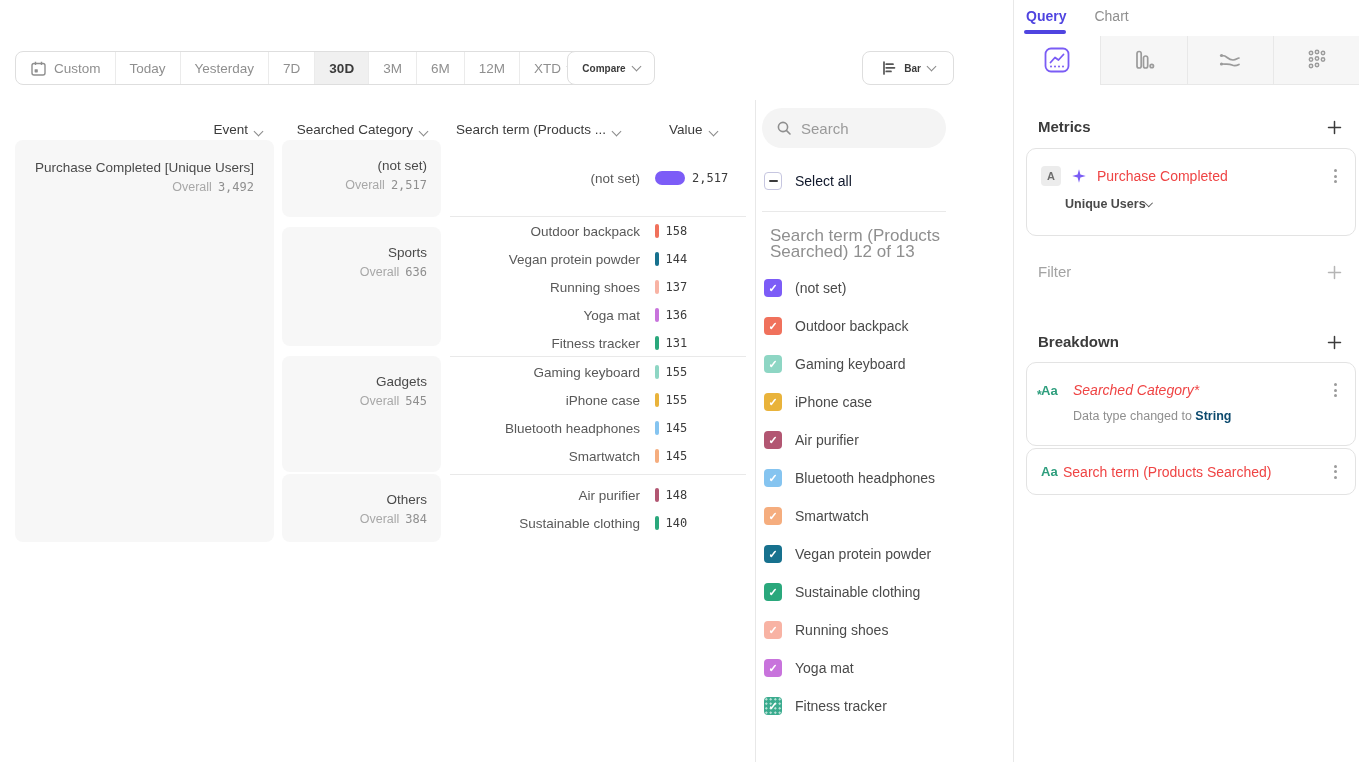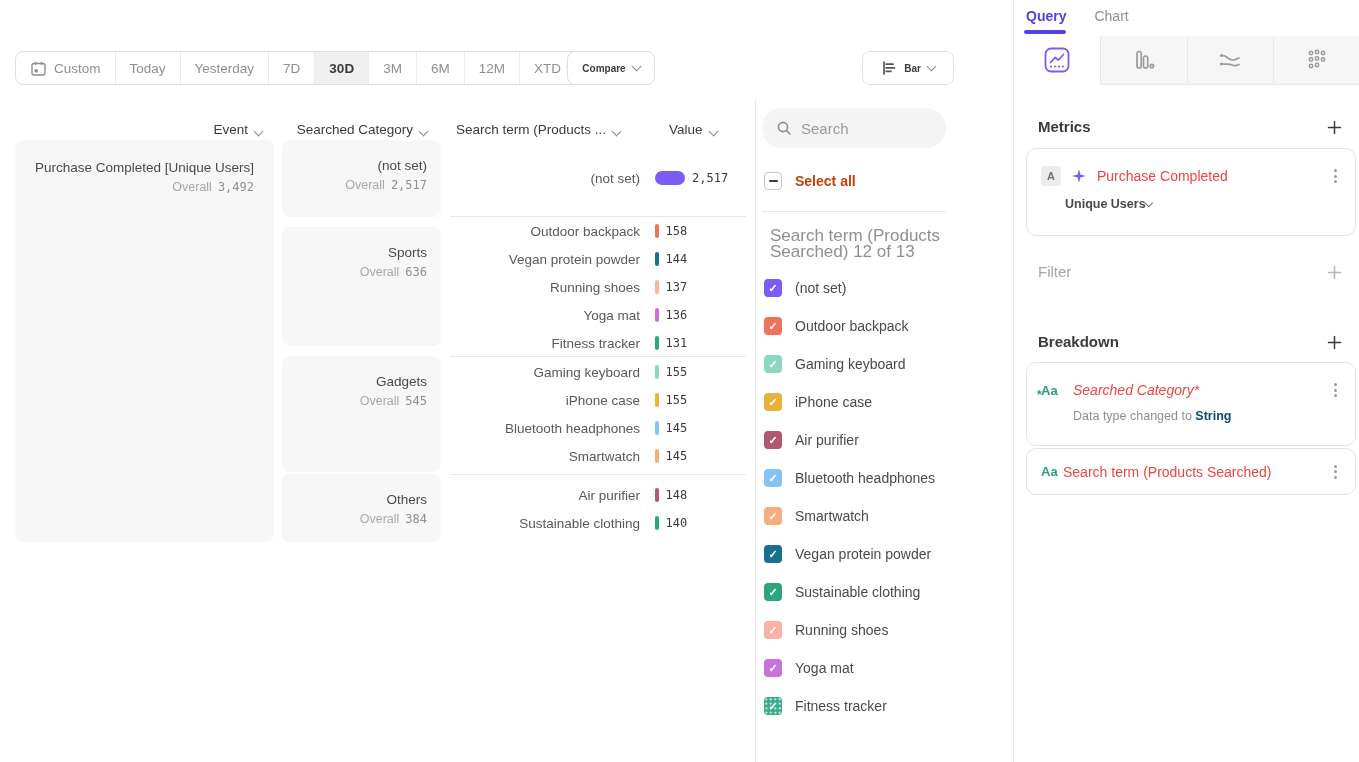--- a/index.html
+++ b/index.html
@@ -70,21 +70,21 @@
   .filter-panel { position:absolute; left:756px; top:100px; width:257px; height:662px; background:#fff; }
   .search-pill { position:absolute; left:6px; top:8px; width:184px; height:40px; border-radius:20px;
                  background:#f4f4f4; display:flex; align-items:center; padding:0 14px; gap:9px; }
   .search-pill input { border:none; outline:none; background:transparent; font-size:15px; color:#3b3b3b;
                        width:120px; font-family:"Liberation Sans", sans-serif; }
   .search-pill input::placeholder { color:#9a9a9a; }
   .selectall-row { position:absolute; left:8px; top:72px; display:flex; align-items:center; gap:13px; cursor:pointer; }
   .cb-outline { width:18px; height:18px; border:1.5px solid #c6c6e0; border-radius:4px; background:#fff;
                 display:flex; align-items:center; justify-content:center; }
   .cb-outline .dash { width:9px; height:2px; background:#3b3b3b; border-radius:1px; }
-  .selectall-label { font-size:14px; font-weight:700; color:#c2410c; }
+  .selectall-label { font-size:14px; font-weight:400; color:#0f172a; }
   .fdivider { position:absolute; left:6px; top:111px; width:184px; height:1px; background:#e9e9e9; }
   .fgroup-label { position:absolute; left:14px; top:128px; width:180px; font-size:17px; line-height:16px; color:#8f8f8f; }
   .fitems { position:absolute; left:8px; top:169px; }
   .fitem { height:38px; display:flex; align-items:center; gap:13px; cursor:pointer; }
   .cb { width:18px; height:18px; border-radius:4px; display:flex; align-items:center; justify-content:center; flex:none; }
   .cb .tick { color:#fff; font-size:11px; font-weight:700; line-height:1; }
   .cb.patterned { background-image:radial-gradient(rgba(255,255,255,.7) 1.1px, transparent 1.2px); background-size:4.5px 4.5px; }
   .fitem .flabel { font-size:14px; color:#4a4a4a; white-space:nowrap; }
 
   

